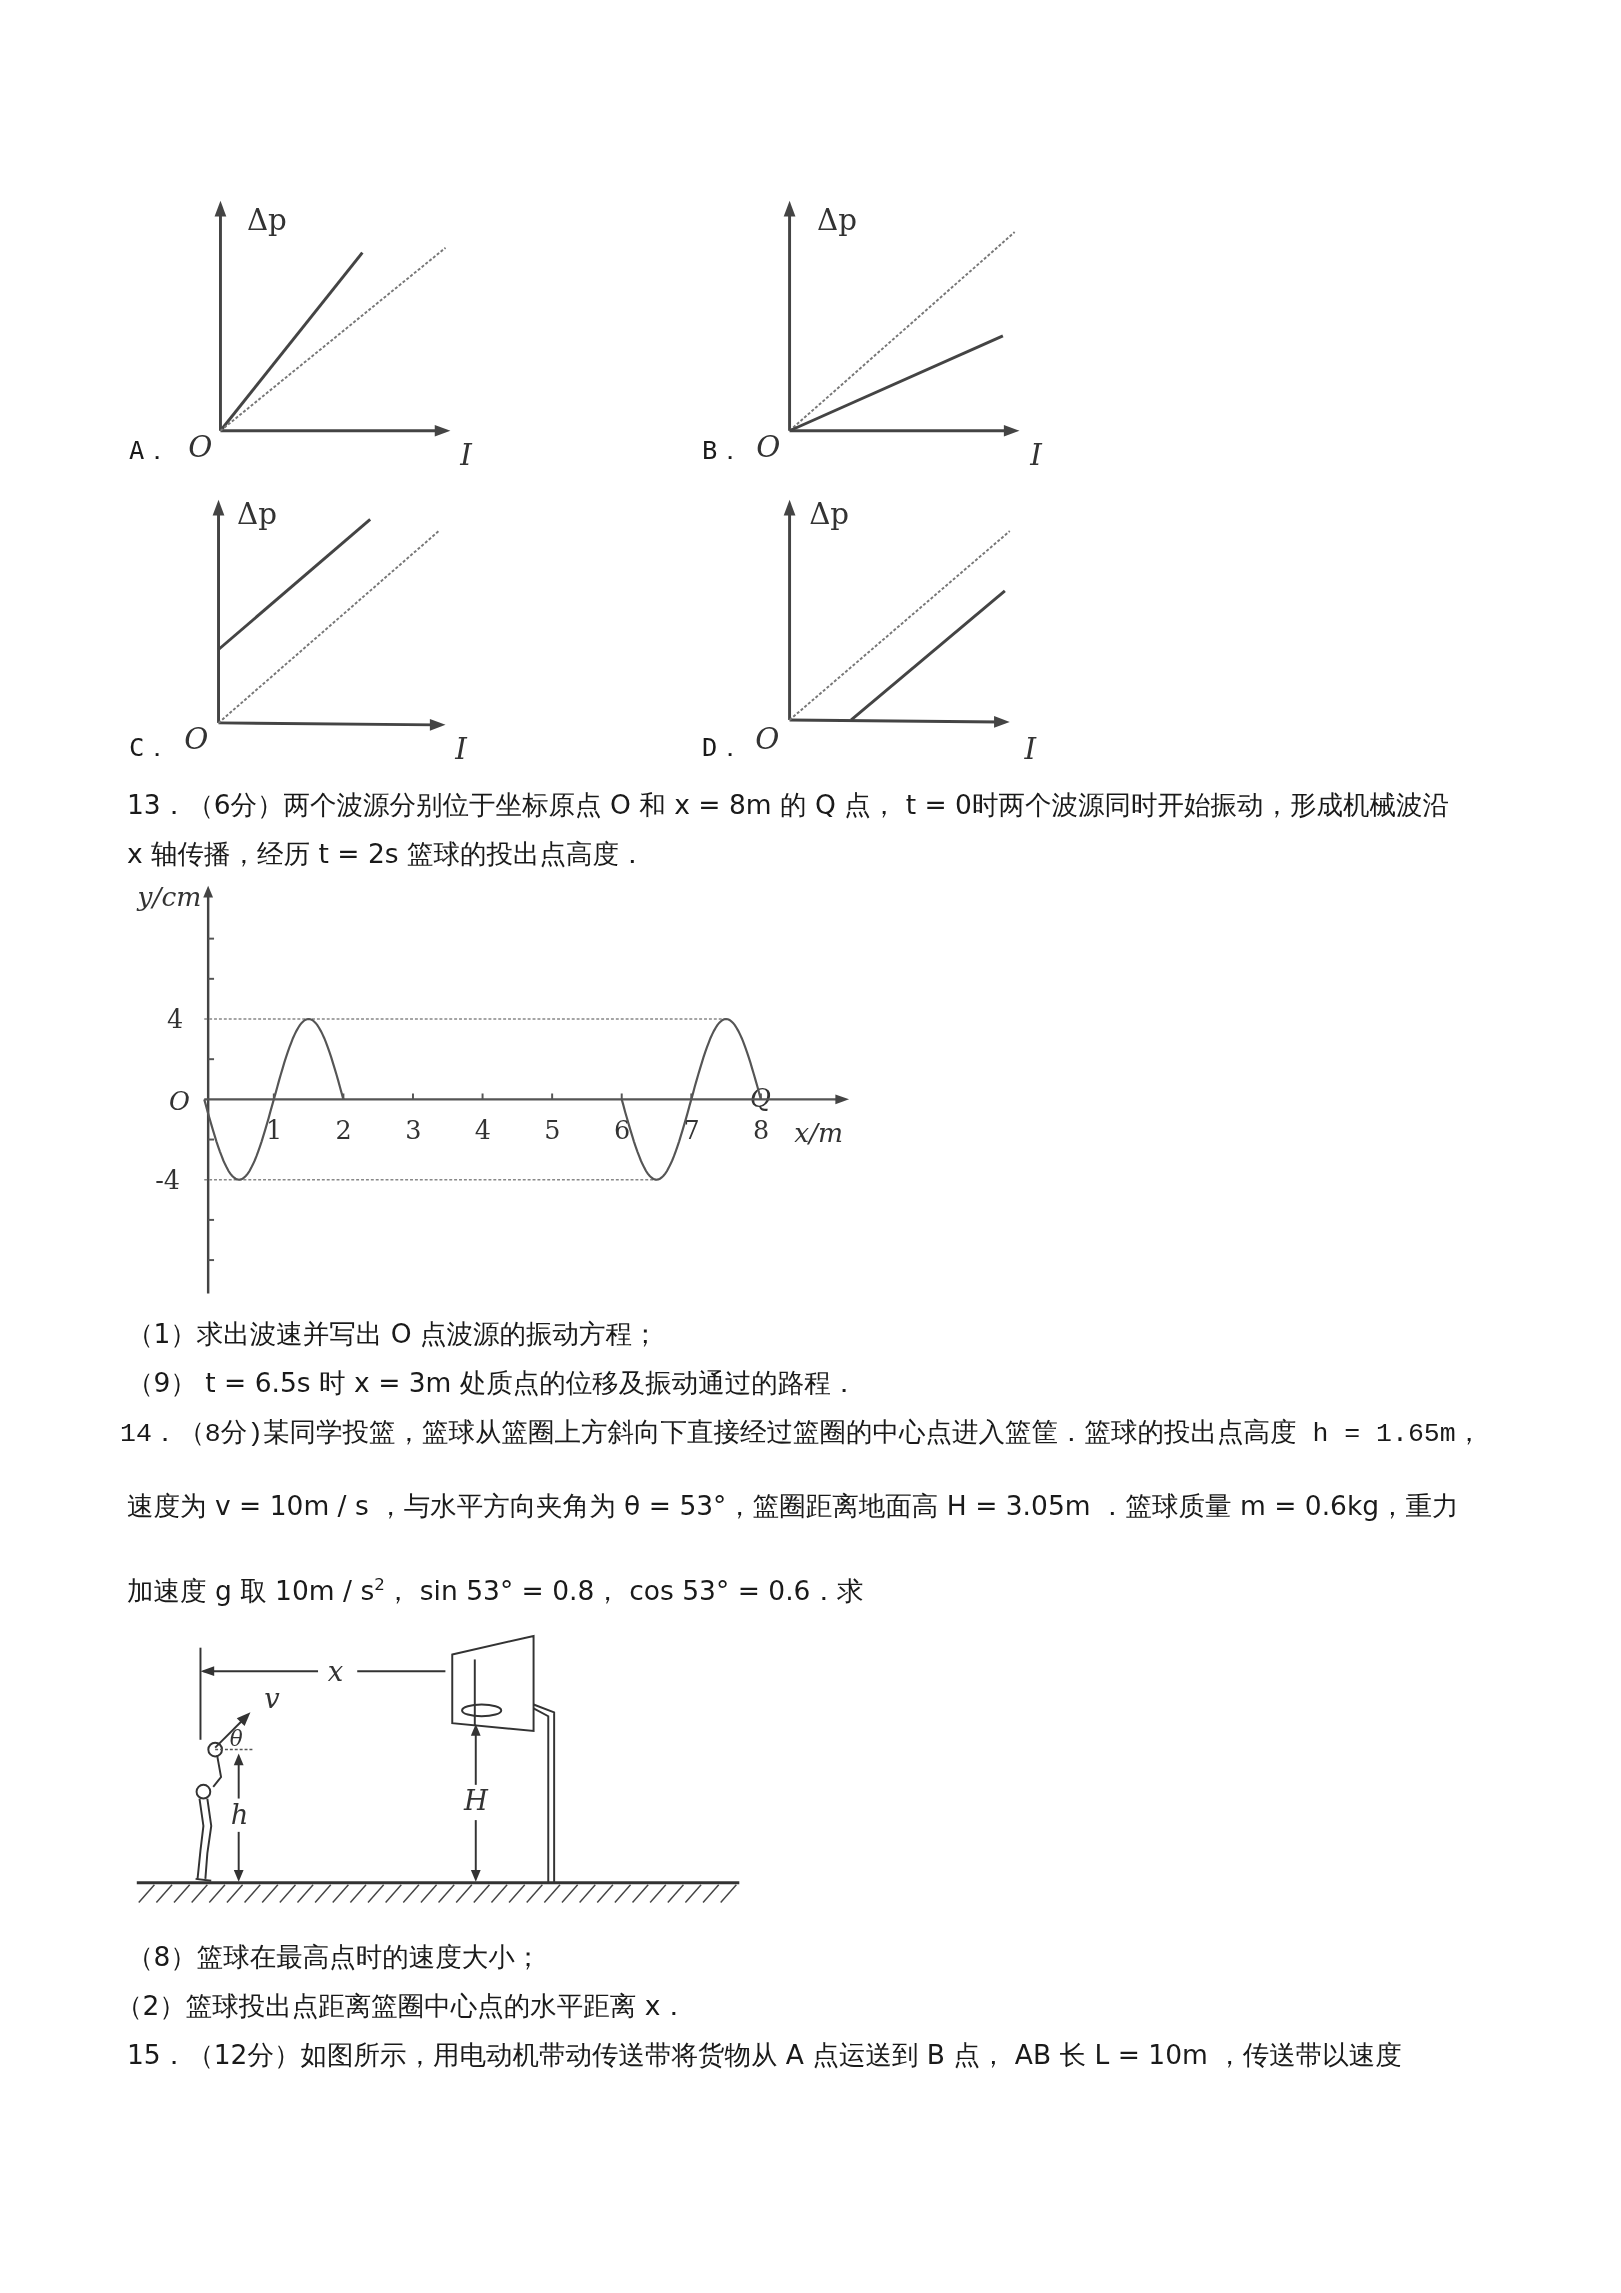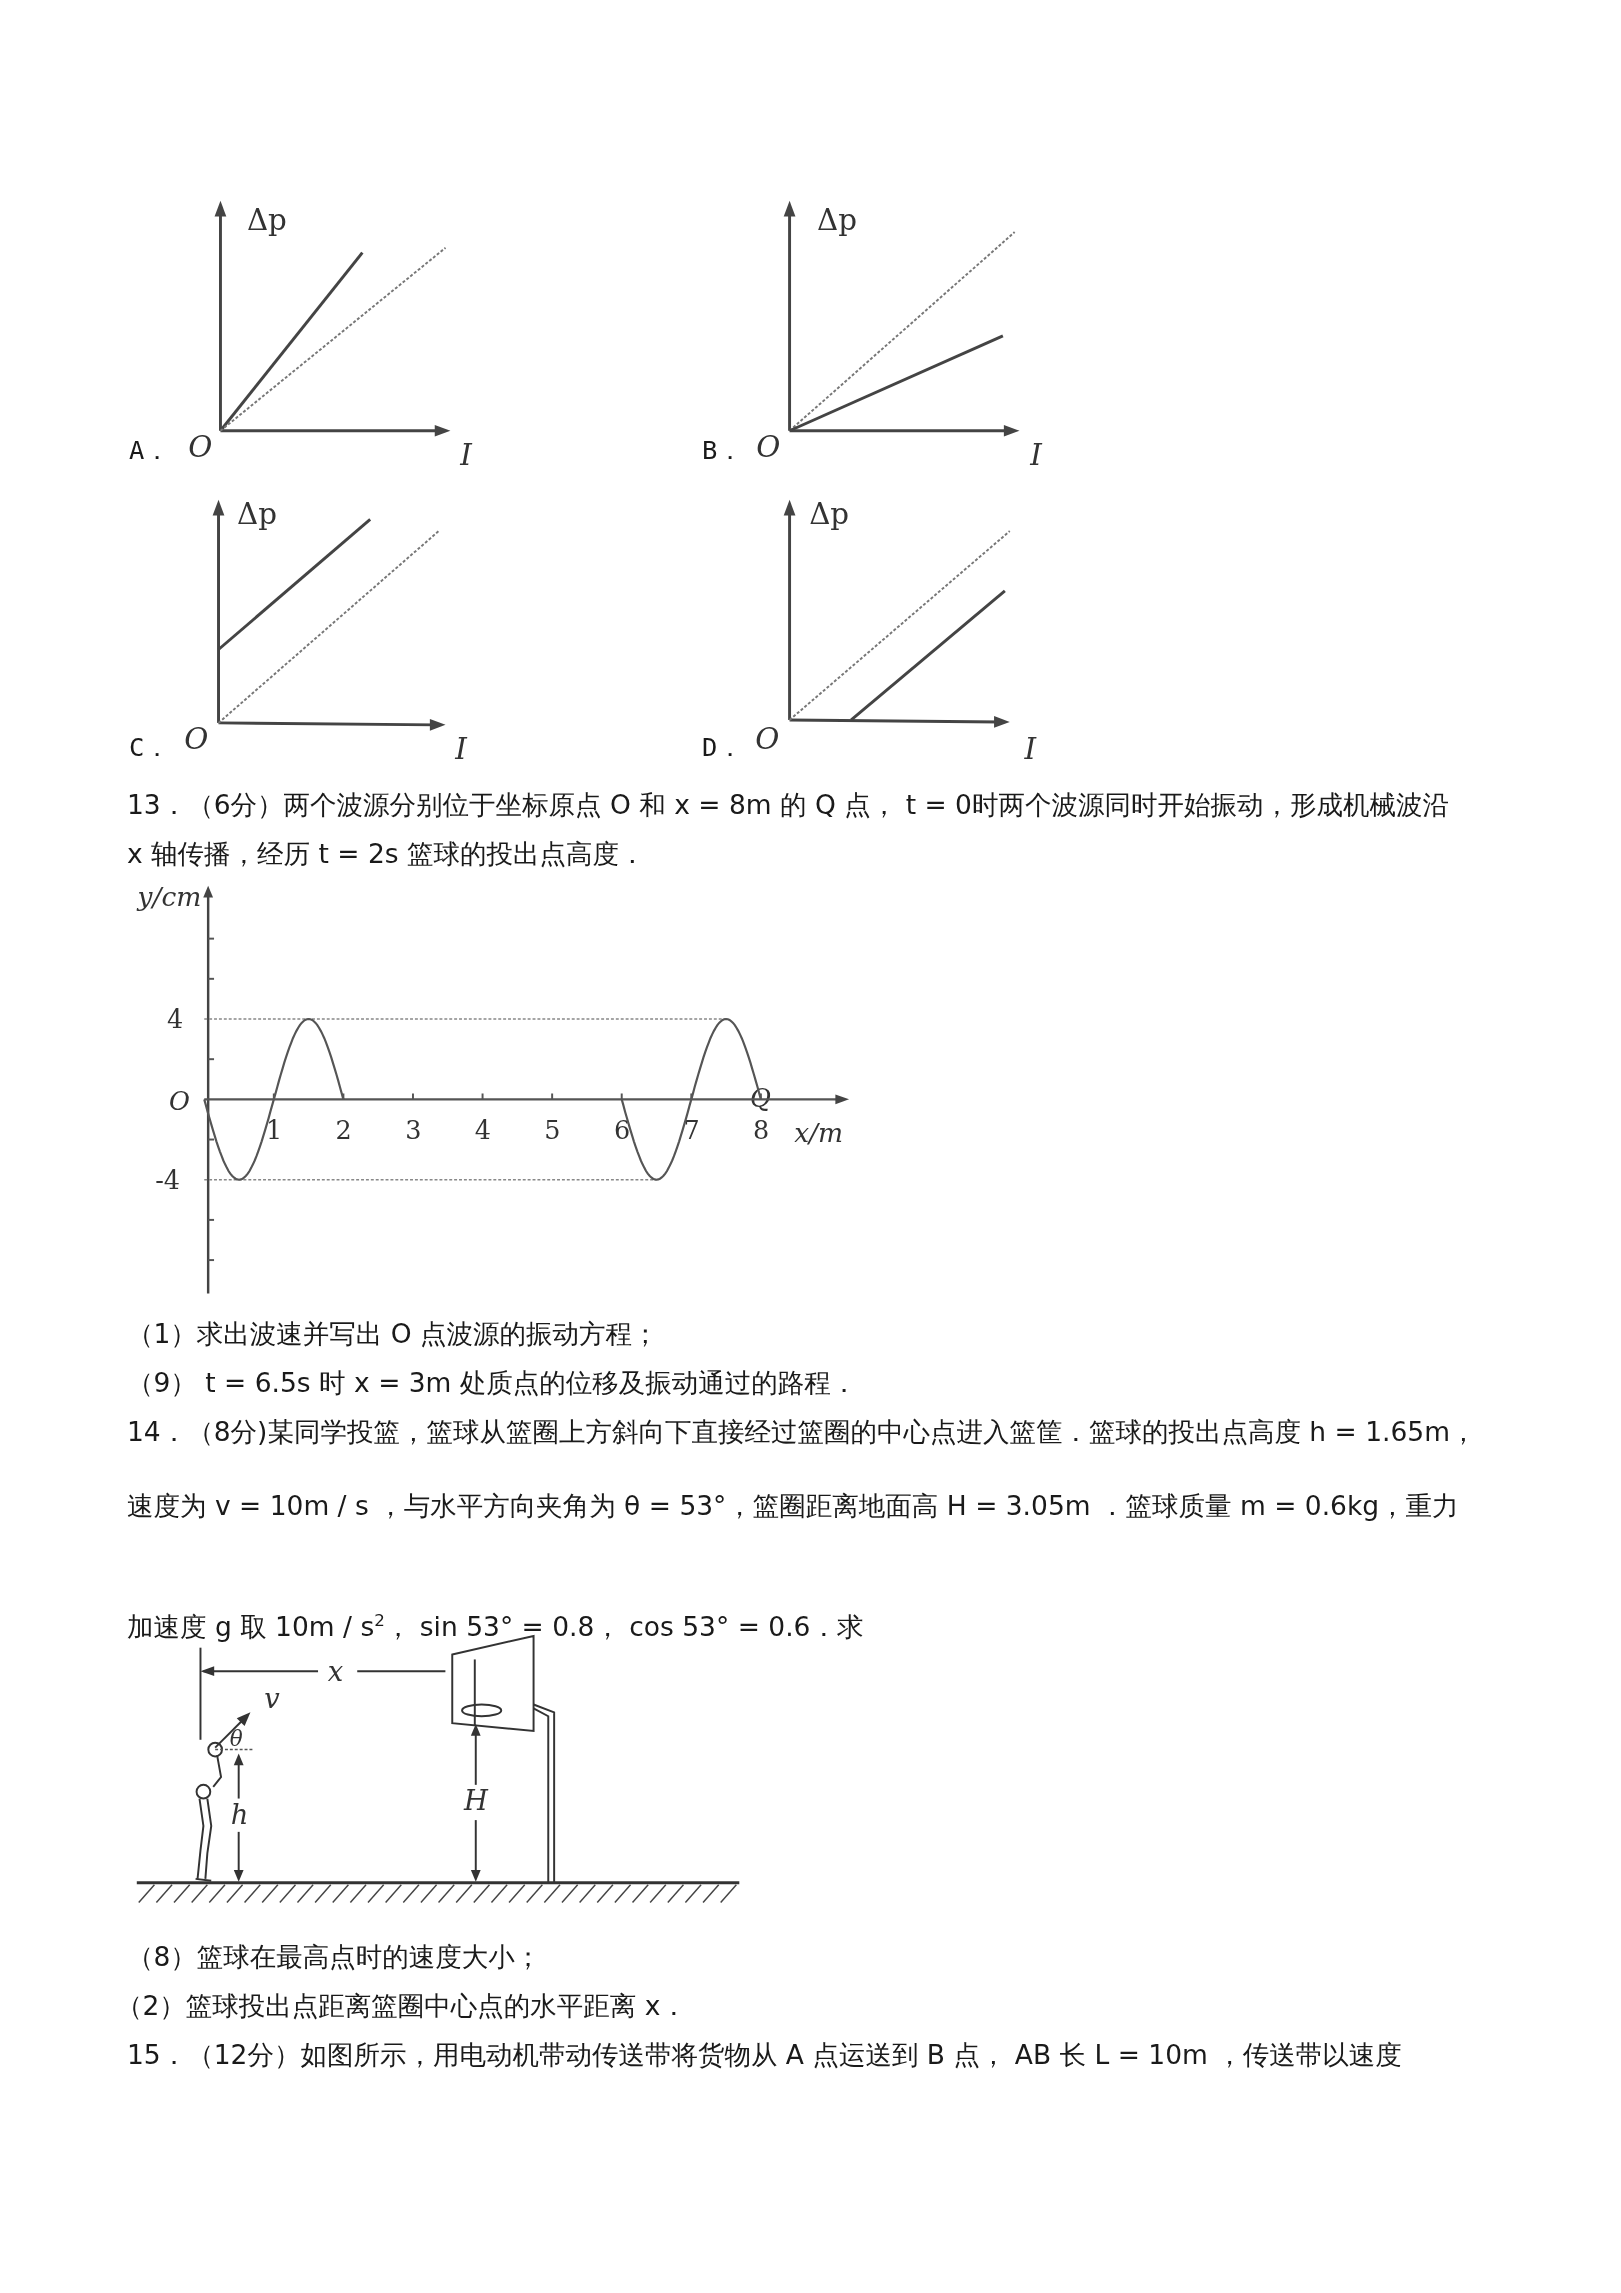--- a/index.html
+++ b/index.html
@@ -121,23 +121,23 @@
       <circle cx="549.5" cy="314" r="0.01" fill="none"></circle>
       <circle cx="585" cy="232" r="0.01" fill="none"></circle>
       <circle cx="620.5" cy="150" r="0.01" fill="none"></circle>
       <circle cx="656" cy="232" r="0.01" fill="none"></circle>
     </g>
 </svg>
 
 <div class="abs txt" style="left:127px;top:1316px;">（1）求出波速并写出 O 点波源的振动方程；</div>
 <div class="abs txt" style="left:127px;top:1365px;">（9） t = 6.5s 时 x = 3m 处质点的位移及振动通过的路程．</div>
 
-<div class="abs txt" style="left:127px;top:1414px;">14．（8分)某同学投篮，篮球从篮圈上方斜向下直接经过篮圈的中心点进入篮筐．篮球的投出点高度 h = 1.65m，</div>
+<div class="abs txt" style="left:120px;top:1414px;font-family:Liberation Mono, monospace;">14．（8分)某同学投篮，篮球从篮圈上方斜向下直接经过篮圈的中心点进入篮筐．篮球的投出点高度 h = 1.65m，</div>
 <div class="abs txt" style="left:127px;top:1488px;">速度为 v = 10m / s ，与水平方向夹角为 θ = 53°，篮圈距离地面高 H = 3.05m ．篮球质量 m = 0.6kg，重力</div>
-<div class="abs txt" style="left:127px;top:1573px;margin-top:36px;">
+<div class="abs txt" style="left:127px;top:1573px;">
   <span>加速度 g 取 10m / s</span><sup style="font-size:16.7px;">2</sup><span>， sin 53° = 0.8， cos 53° = 0.6．求</span>
 </div>
 
 <svg class="abs" style="left:127px;top:1630px;" width="627" height="294" viewBox="0 0 640 300">
 
   <line x1="10" y1="258" x2="625" y2="258" stroke="#333" stroke-width="3"></line>
   <g stroke="#444" stroke-width="1.5">
     <line x1="12" y1="278" x2="28" y2="260"></line>
       <line x1="30" y1="278" x2="46" y2="260"></line>
       <line x1="48" y1="278" x2="64" y2="260"></line>

